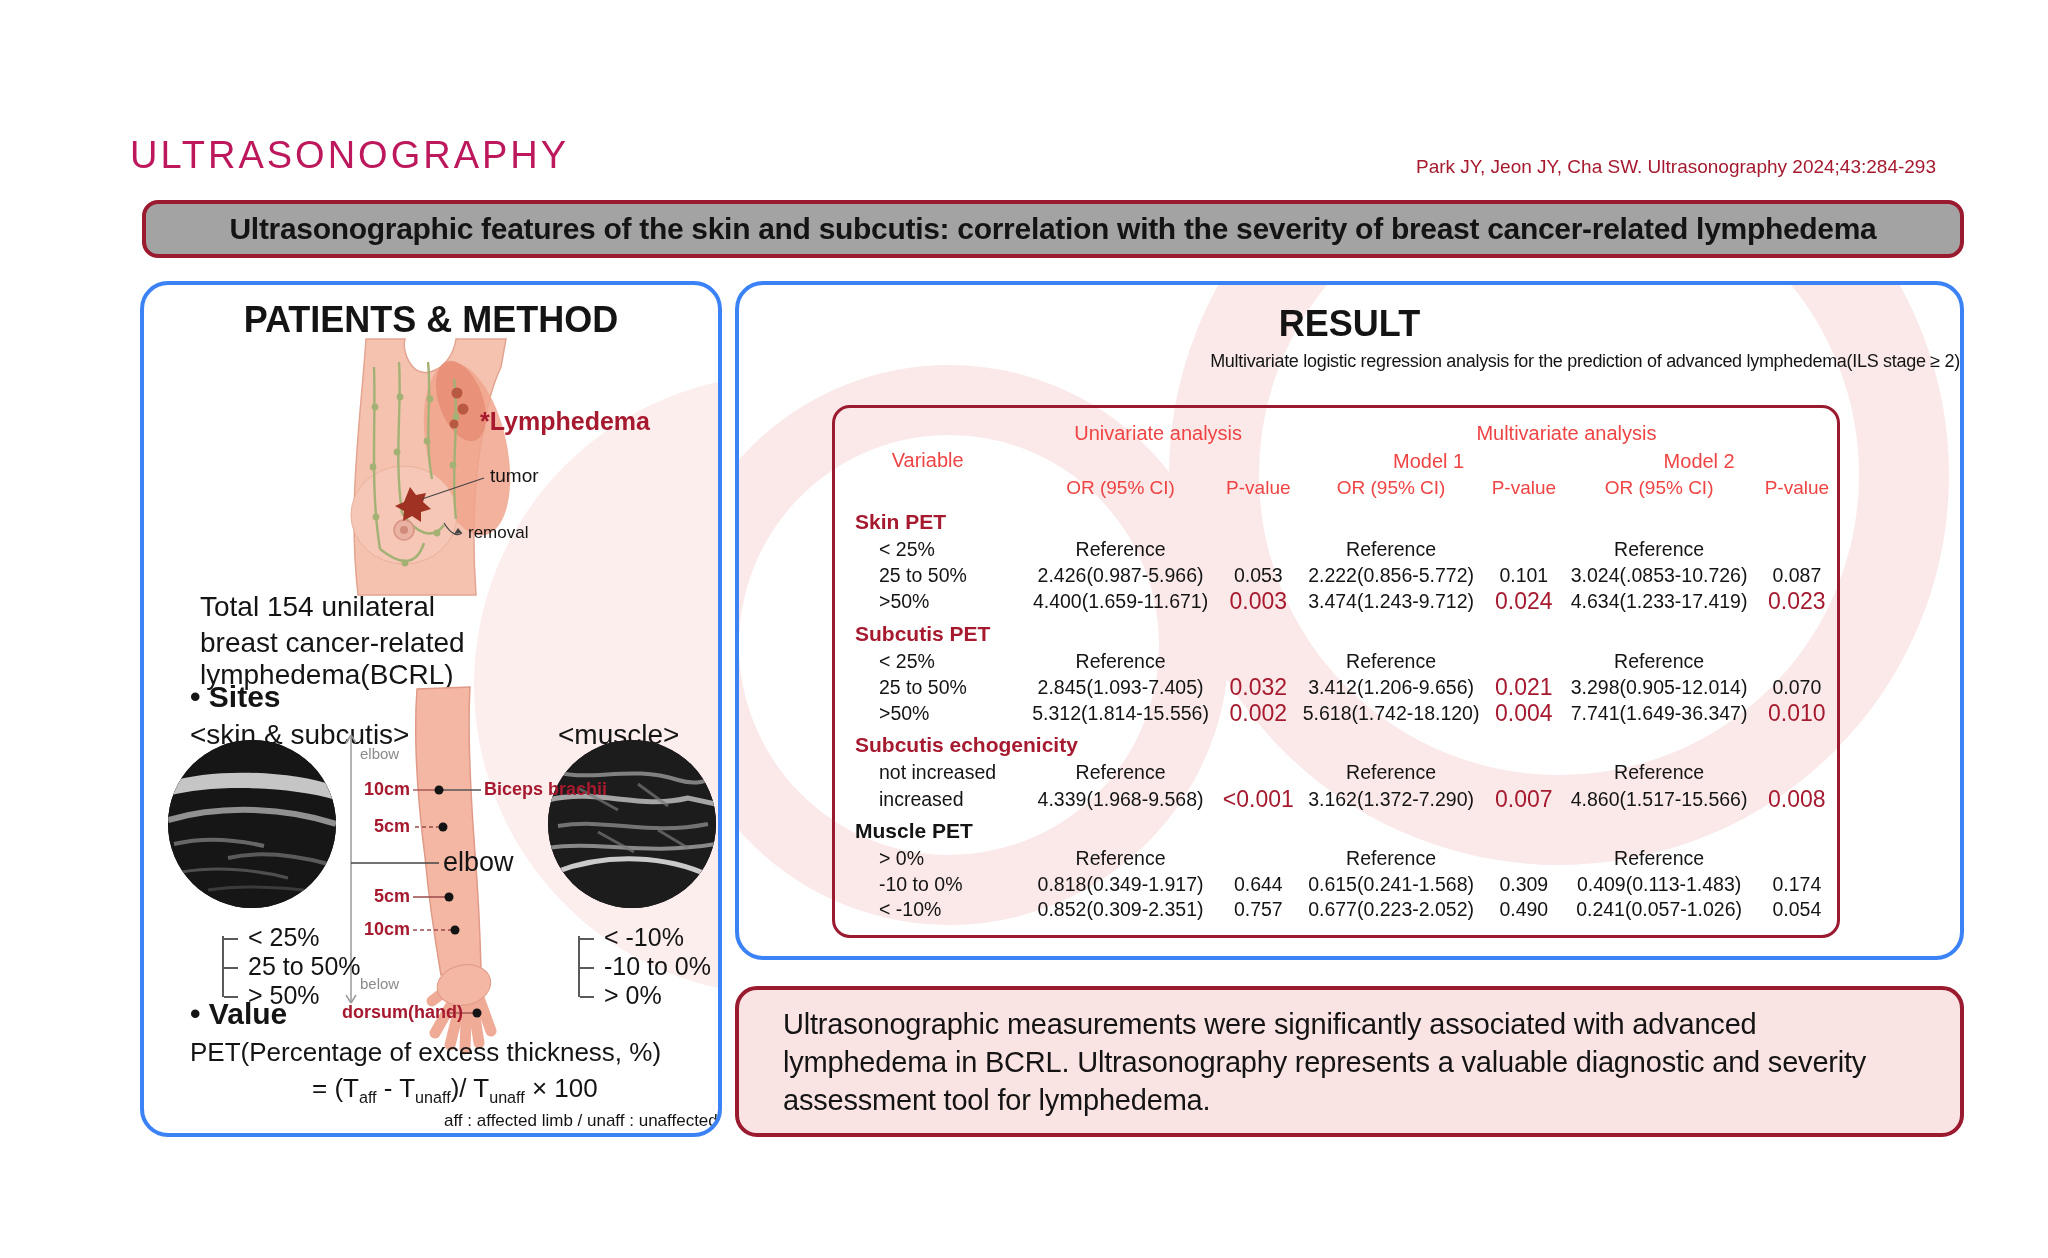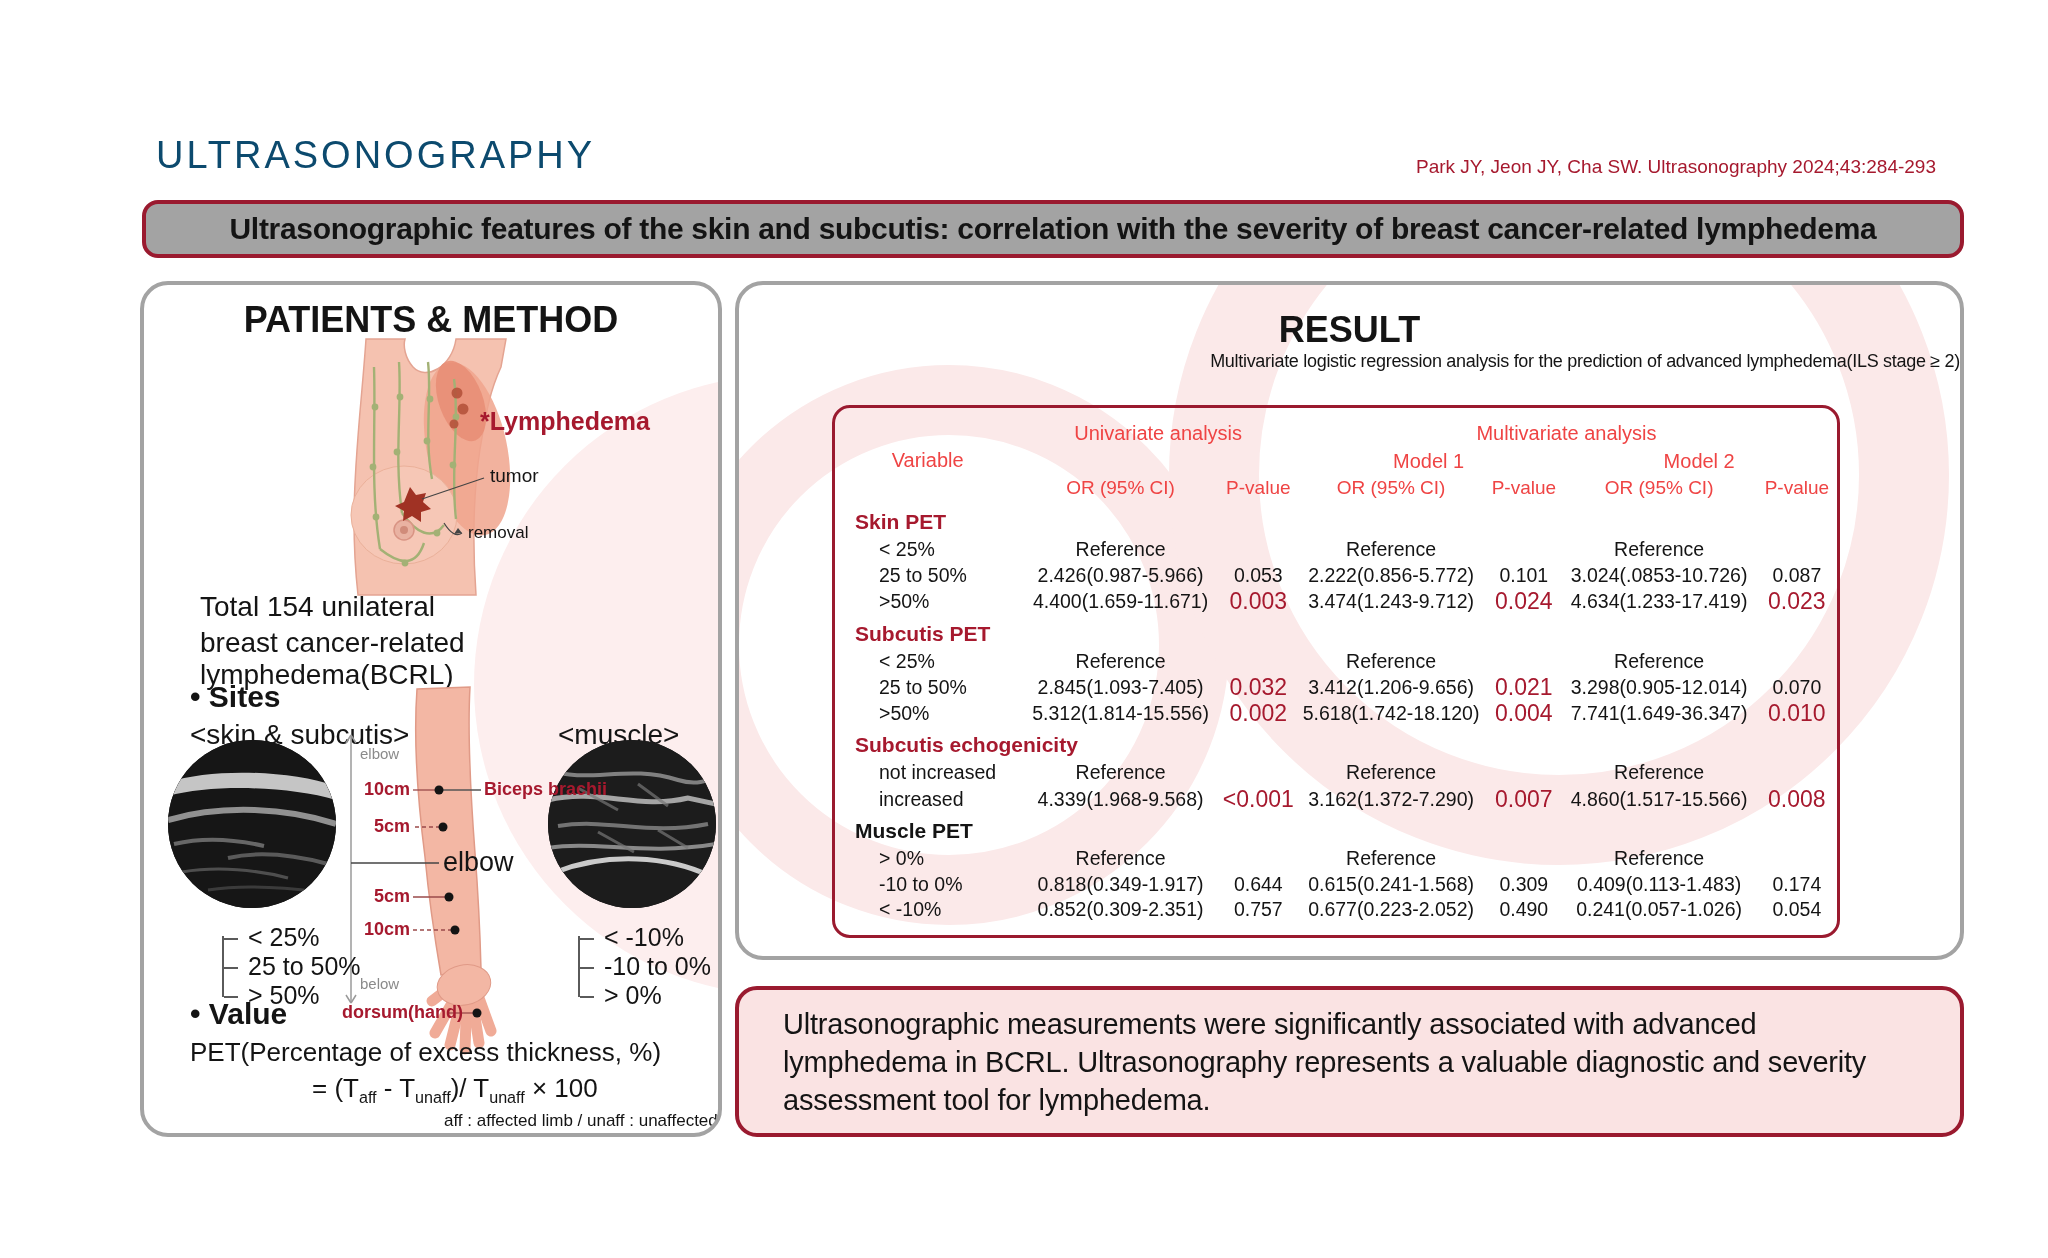--- a/index.html
+++ b/index.html
@@ -1,28 +1,28 @@
 <!DOCTYPE html>
 <html><head>
 <meta charset="utf-8">
 <style>
   * { box-sizing: border-box; margin: 0; padding: 0; }
   body { background:#fff; font-family:"Liberation Sans", sans-serif; }
   .page { position:relative; width:2048px; height:1258px; background:#fff; overflow:hidden; }
 
   
-  .logo { position:absolute; left:156px; top:134px; font-size:38px; letter-spacing:3px; color:#0c4a6e; font-weight:400; }
+  .logo { position:absolute; left:130px; top:134px; font-size:38px; letter-spacing:3px; color:#be185d; font-weight:400; }
   .citation { position:absolute; right:112px; top:156px; font-size:19px; color:#a6192e; }
   .banner { position:absolute; left:142px; top:200px; width:1822px; height:58px;
             background:#a3a3a3; border:4px solid #9a1a2f; border-radius:16px;
             display:flex; align-items:center; justify-content:center; }
   .banner span { font-size:30px; font-weight:bold; color:#141414; letter-spacing:-0.3px; }
 
   
-  .panel { position:absolute; background:#fff; border:4px solid #a3a3a3; border-radius:28px; overflow:hidden; }
+  .panel { position:absolute; background:#fff; border:4px solid #3b82f6; border-radius:28px; overflow:hidden; }
   .left-panel { left:140px; top:281px; width:582px; height:856px; }
   .result-panel { left:735px; top:281px; width:1229px; height:679px; }
   .conclusion { position:absolute; left:735px; top:986px; width:1229px; height:151px;
                 background:#fae3e3; border:4px solid #9a1a2f; border-radius:22px;
                 display:flex; align-items:center; padding:0 44px; }
   .conclusion p { font-size:29px; line-height:38px; color:#141414; letter-spacing:-0.2px; }
 
   .deco { position:absolute; border-radius:50%; background:#fdeeee; }
   .ring { position:absolute; border-radius:50%; border:70px solid #fbe9e9; }
 
@@ -225,21 +225,21 @@
     <div class="formula">
       <span>= (T</span><sub>aff</sub><span> - T</span><sub>unaff</sub><span>)/ T</span><sub>unaff</sub><span> × 100</span>
     </div>
     <div class="footnote">aff : affected limb / unaff : unaffected limb</div>
   </section>
 
   <section class="panel result-panel">
     <div class="ring" style="left:-70px; top:80px; width:560px; height:560px;"></div>
     <div class="ring" style="left:430px; top:-200px; width:780px; height:780px; border-width:90px;"></div>
 
-    <h2 class="sect" style="top:24px;">RESULT</h2>
+    <h2 class="sect" style="top:18px;">RESULT</h2>
     <div class="subtitle">Multivariate logistic regression analysis for the prediction of advanced lymphedema(ILS stage ≥ 2)</div>
 
     <div class="rtable">
       <div class="thead">
         <div class="h-var">Variable</div>
         <div class="h-uni">Univariate analysis</div>
         <div class="h-multi">Multivariate analysis</div>
         <div class="h-m1">Model 1</div>
         <div class="h-m2">Model 2</div>
         <div class="h-or1" style="font-size:19px;">OR (95% CI)</div>

